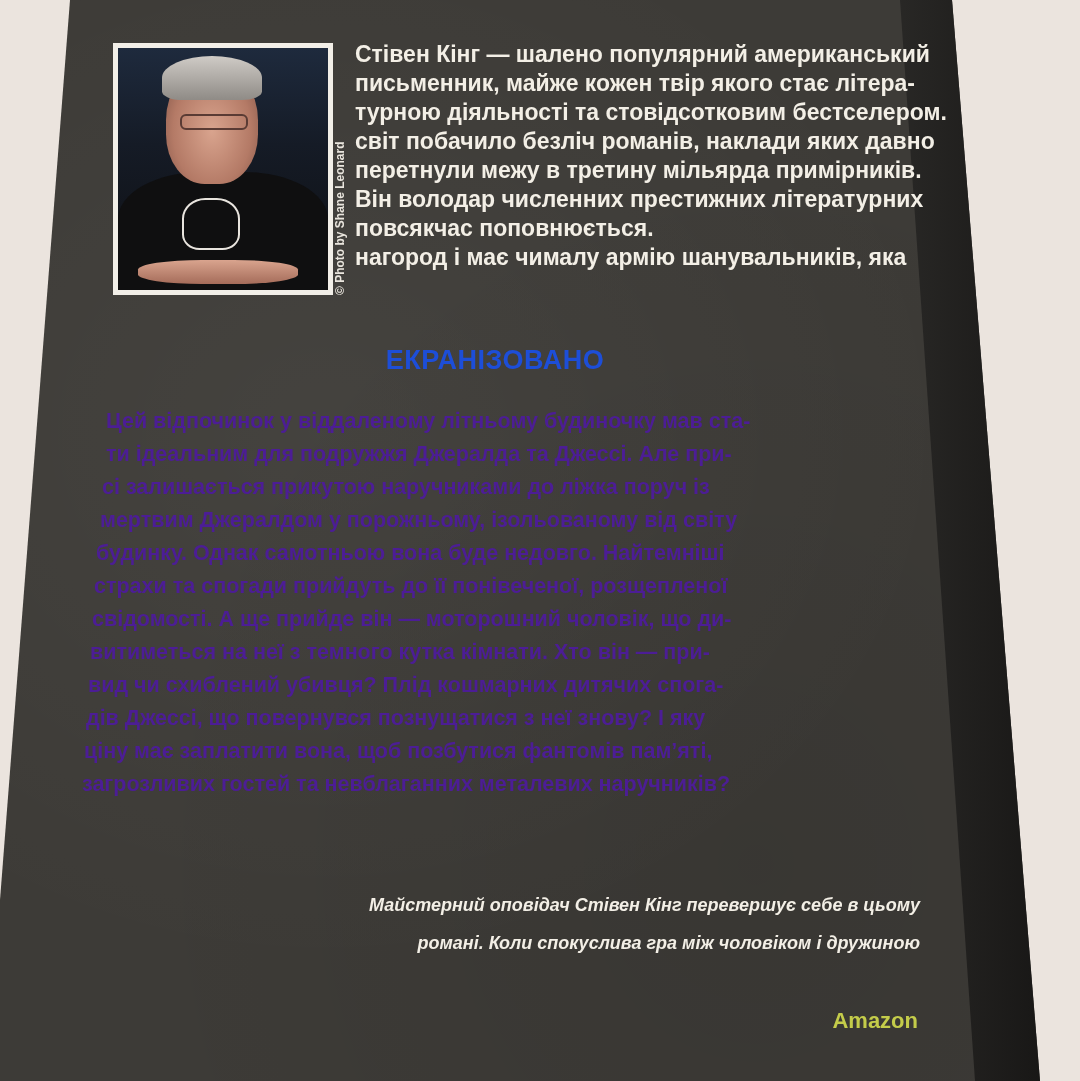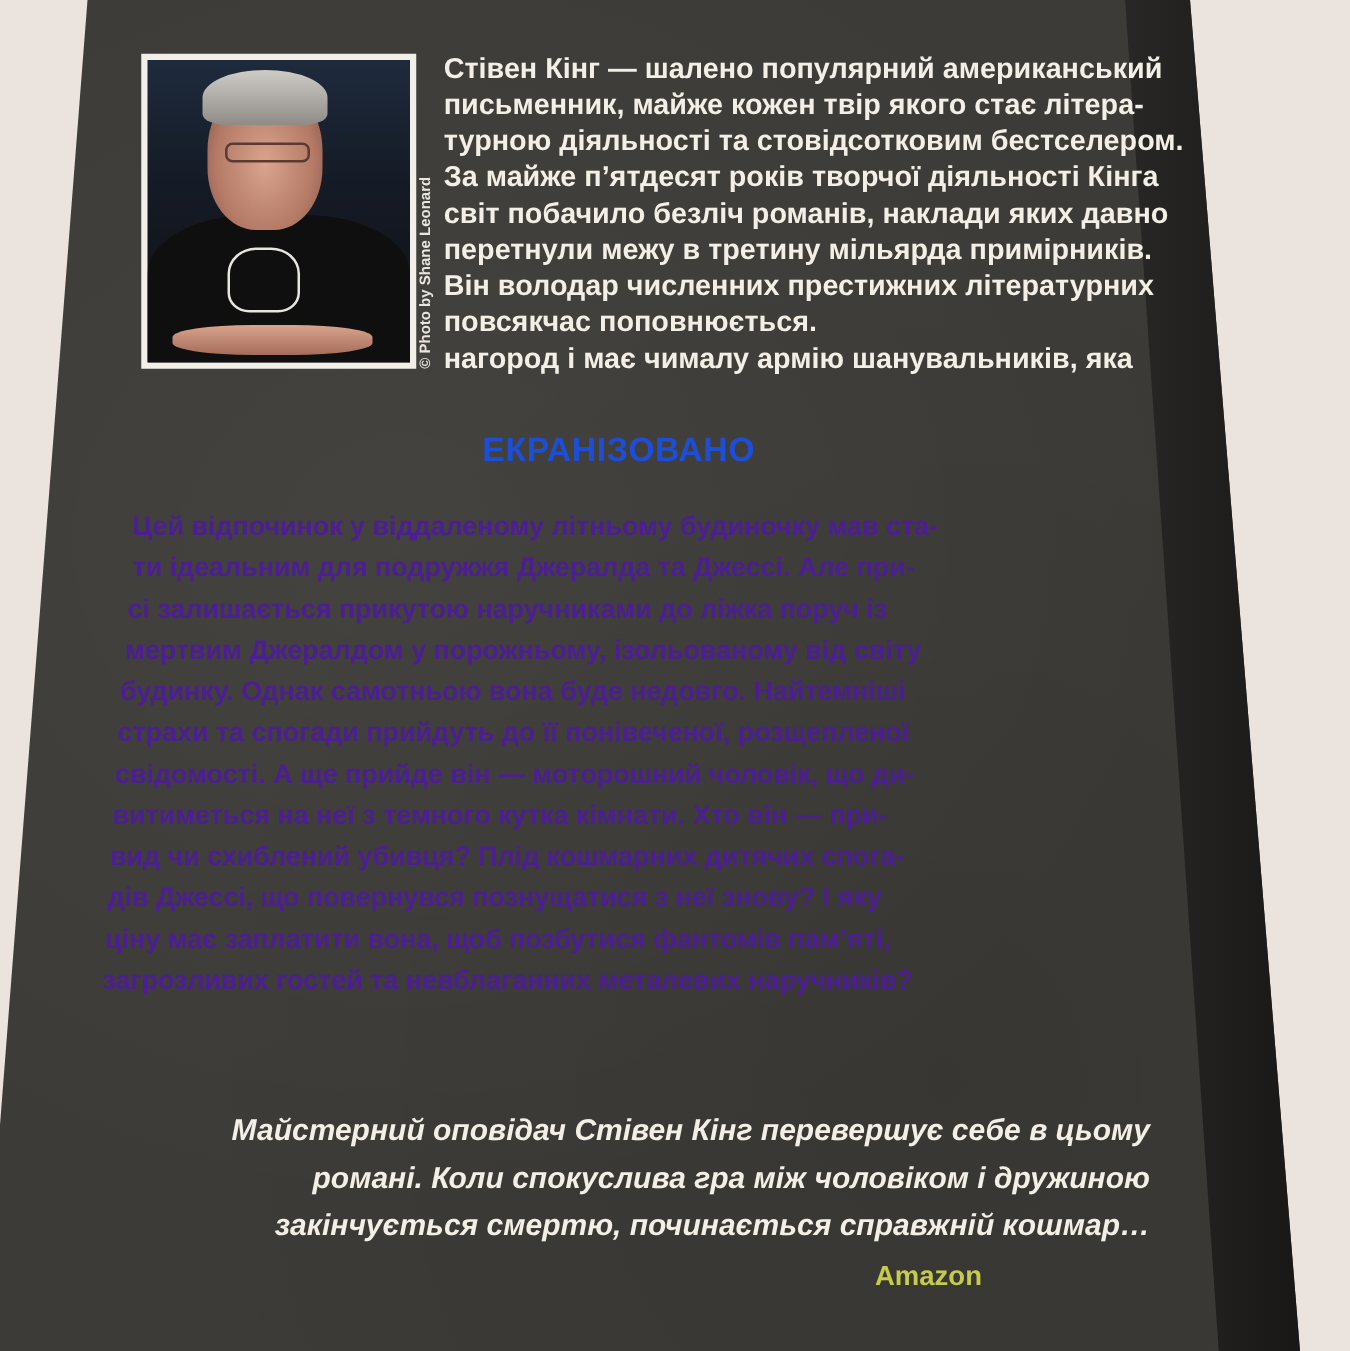--- a/index.html
+++ b/index.html
@@ -72,27 +72,27 @@
     color:#1d4ed8; font-size:27px; font-weight:bold; letter-spacing:0.5px;
     text-align:center;
   }
   .synopsis {
     position:absolute; left:100px; top:405px; width:840px;
     color:#4c1d95; font-size:21.5px; font-weight:bold; line-height:33px;
   }
   .synopsis div { white-space:nowrap; }
   .quote {
     position:absolute; left:100px; top:886px; width:820px;
-    color:#f3efe6; font-size:24px; font-weight:bold; font-style:italic; line-height:38px;
+    color:#f3efe6; font-size:18px; font-weight:bold; font-style:italic; line-height:38px;
     text-align:right;
   }
   .quote div { white-space:nowrap; }
   .quote-source {
     position:absolute; left:700px; top:1008px; width:218px;
-    color:#c4cc4a; font-size:22px; font-weight:bold; text-align:left;
+    color:#c4cc4a; font-size:22px; font-weight:bold; text-align:right;
   }
 </style>
 </head>
 <body>
 
 <div class="book"></div>
 <div class="spine"></div>
 
 <div class="photo-frame">
   <div class="photo" title="Author portrait of Stephen King">
@@ -103,21 +103,20 @@
     <div class="skull"></div>
     <div class="hands"></div>
   </div>
 </div>
 <div class="photo-credit">© Photo by Shane Leonard</div>
 
 <div class="bio">
   <div>Стівен Кінг — шалено популярний американський</div>
   <div>письменник, майже кожен твір якого стає літера-</div>
   <div>турною діяльності та стовідсотковим бестселером.</div>
-  <div>За майже п’ятдесят років творчої діяльності Кінга</div>
   <div>світ побачило безліч романів, наклади яких давно</div>
   <div>перетнули межу в третину мільярда примірників.</div>
   <div>Він володар численних престижних літературних</div>
   <div>повсякчас поповнюється.</div>
   <div>нагород і має чималу армію шанувальників, яка</div>
 </div>
 
 <div class="heading">ЕКРАНІЗОВАНО</div>
 
 <div class="synopsis">
@@ -131,15 +130,14 @@
   <div style="margin-left:-10px">витиметься на неї з темного кутка кімнати. Хто він — при-</div>
   <div style="margin-left:-12px">вид чи схиблений убивця? Плід кошмарних дитячих спога-</div>
   <div style="margin-left:-14px">дів Джессі, що повернувся познущатися з неї знову? І яку</div>
   <div style="margin-left:-16px">ціну має заплатити вона, щоб позбутися фантомів пам’яті,</div>
   <div style="margin-left:-18px">загрозливих гостей та невблаганних металевих наручників?</div>
 </div>
 
 <div class="quote">
   <div>Майстерний оповідач Стівен Кінг перевершує себе в цьому</div>
   <div>романі. Коли спокуслива гра між чоловіком і дружиною</div>
-  <div>закінчується смертю, починається справжній кошмар…</div>
 </div>
 <div class="quote-source">Amazon</div>
 
 </body></html>

